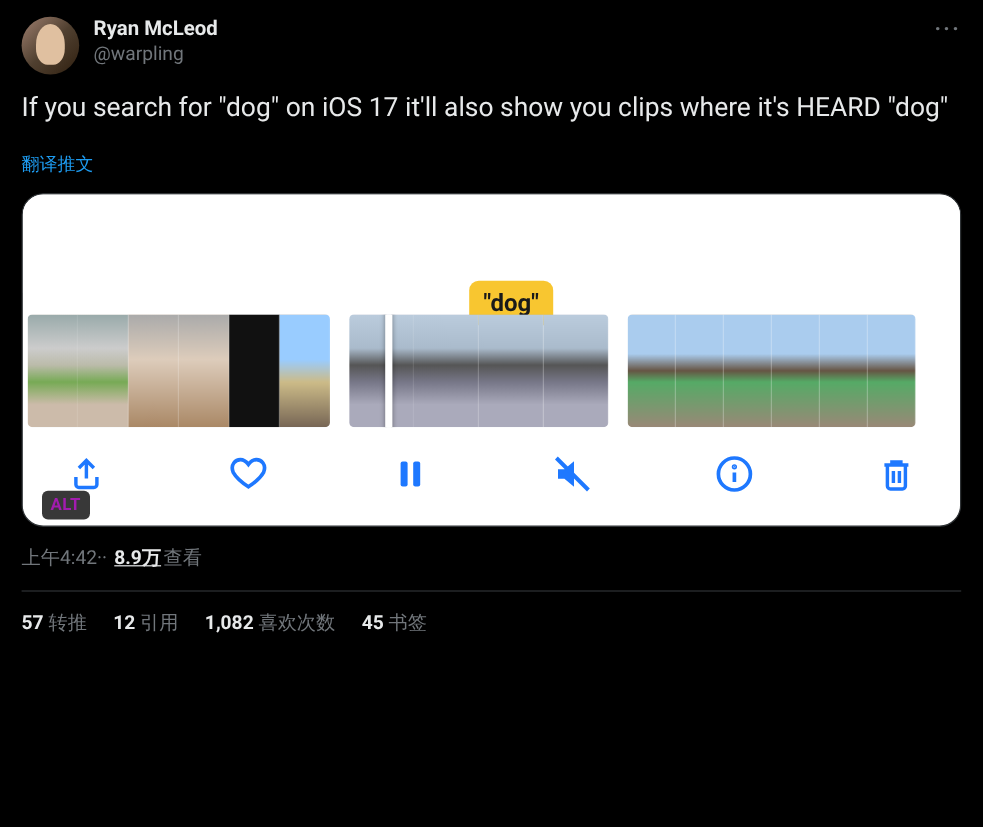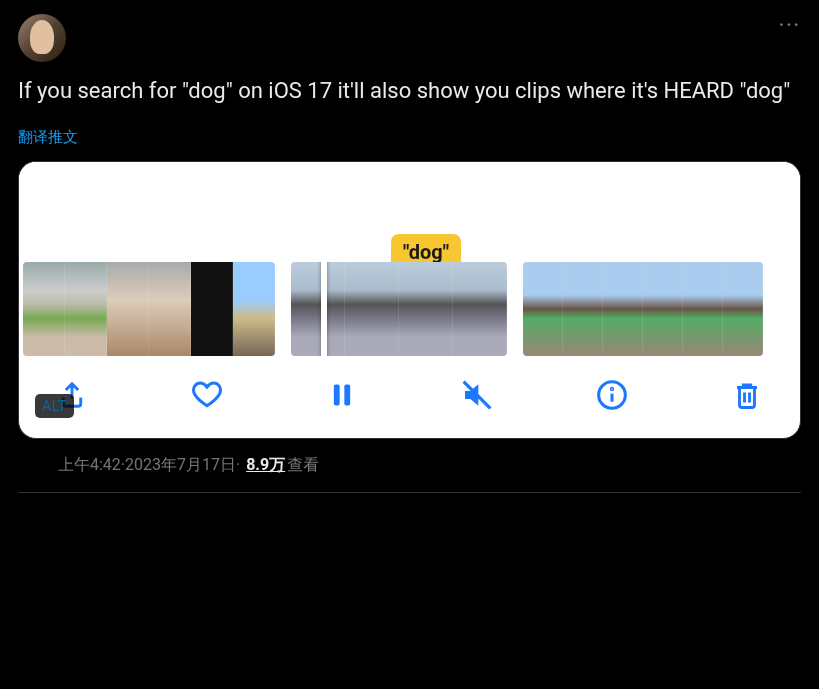--- a/index.html
+++ b/index.html
@@ -140,38 +140,37 @@
     cursor: pointer;
   }
   .tb-icon svg { stroke: #1e78ff; fill: none; stroke-width: 2.3; }
   .tb-icon.pause svg rect { fill: #1e78ff; stroke: none; }
   .tb-icon.mute svg { fill: #1e78ff; stroke: #1e78ff; }
   .tb-icon.trash svg, .tb-icon.info svg, .tb-icon.heart svg, .tb-icon.share svg { stroke: #1e78ff; }
 
   .alt-badge {
     position: absolute;
     left: 16px;
-    bottom: 20px;
+    bottom: 5px;
     background: rgba(0,0,0,0.78);
-    color: #0369a1;
-    font-weight: 400;
+    color: #a21caf;
+    font-weight: 700;
     font-size: 14px;
     padding: 4px 7px;
     border-radius: 5px;
     letter-spacing: 0.5px;
   }
 
   .meta-row {
     margin-top: 16px;
     color: #71767b;
     font-size: 16px;
     display: flex;
     align-items: flex-start;
     flex-wrap: wrap;
-    margin-left: 40px;
   }
   .meta-row .strong { color: #e7e9ea; font-weight: 700; margin: 0 2px 0 6px; text-decoration: underline; }
   .divider {
     border: none;
     border-top: 1px solid #2f3336;
     margin: 16px 0 0 0;
   }
   .stats-row {
     display: flex;
     gap: 22px;
@@ -182,20 +181,24 @@
   .stats-row .num { color: #e7e9ea; font-weight: 700; margin-right: 4px; }
   .stats-row span { cursor: pointer; }
 </style>
 </head>
 <body>
 
 <div class="tweet">
 
   <div class="header">
     <div class="avatar"></div>
+    <div class="user-block">
+      <div class="display-name">Ryan McLeod</div>
+      <div class="handle">@warpling</div>
+    </div>
     <div class="more">···</div>
   </div>
 
   <div class="body-text">If you search for "dog" on iOS 17 it'll also show you clips where it's HEARD "dog"</div>
 
   <a class="translate-link">翻译推文</a>
 
   <div class="media-card">
     <div class="media-top-space"></div>
     <div class="dog-pill">"dog"</div>
@@ -263,22 +266,35 @@
           </svg>
       </div>
     </div>
 
     <div class="alt-badge">ALT</div>
   </div>
 
   <div class="meta-row">
     <span>上午4:42</span>
     <span> · </span>
-    <span>2023年7月17日</span>
     <span> · </span>
     <span class="strong">8.9万</span>
     <span> 查看</span>
   </div>
 
   <hr class="divider">
 
+  <div class="stats-row">
+    <span>
+      <span class="num">57</span><span>转推</span>
+    </span>
+    <span>
+      <span class="num">12</span><span>引用</span>
+    </span>
+    <span>
+      <span class="num">1,082</span><span>喜欢次数</span>
+    </span>
+    <span>
+      <span class="num">45</span><span>书签</span>
+    </span>
+  </div>
 
 </div>
 
 </body></html>

